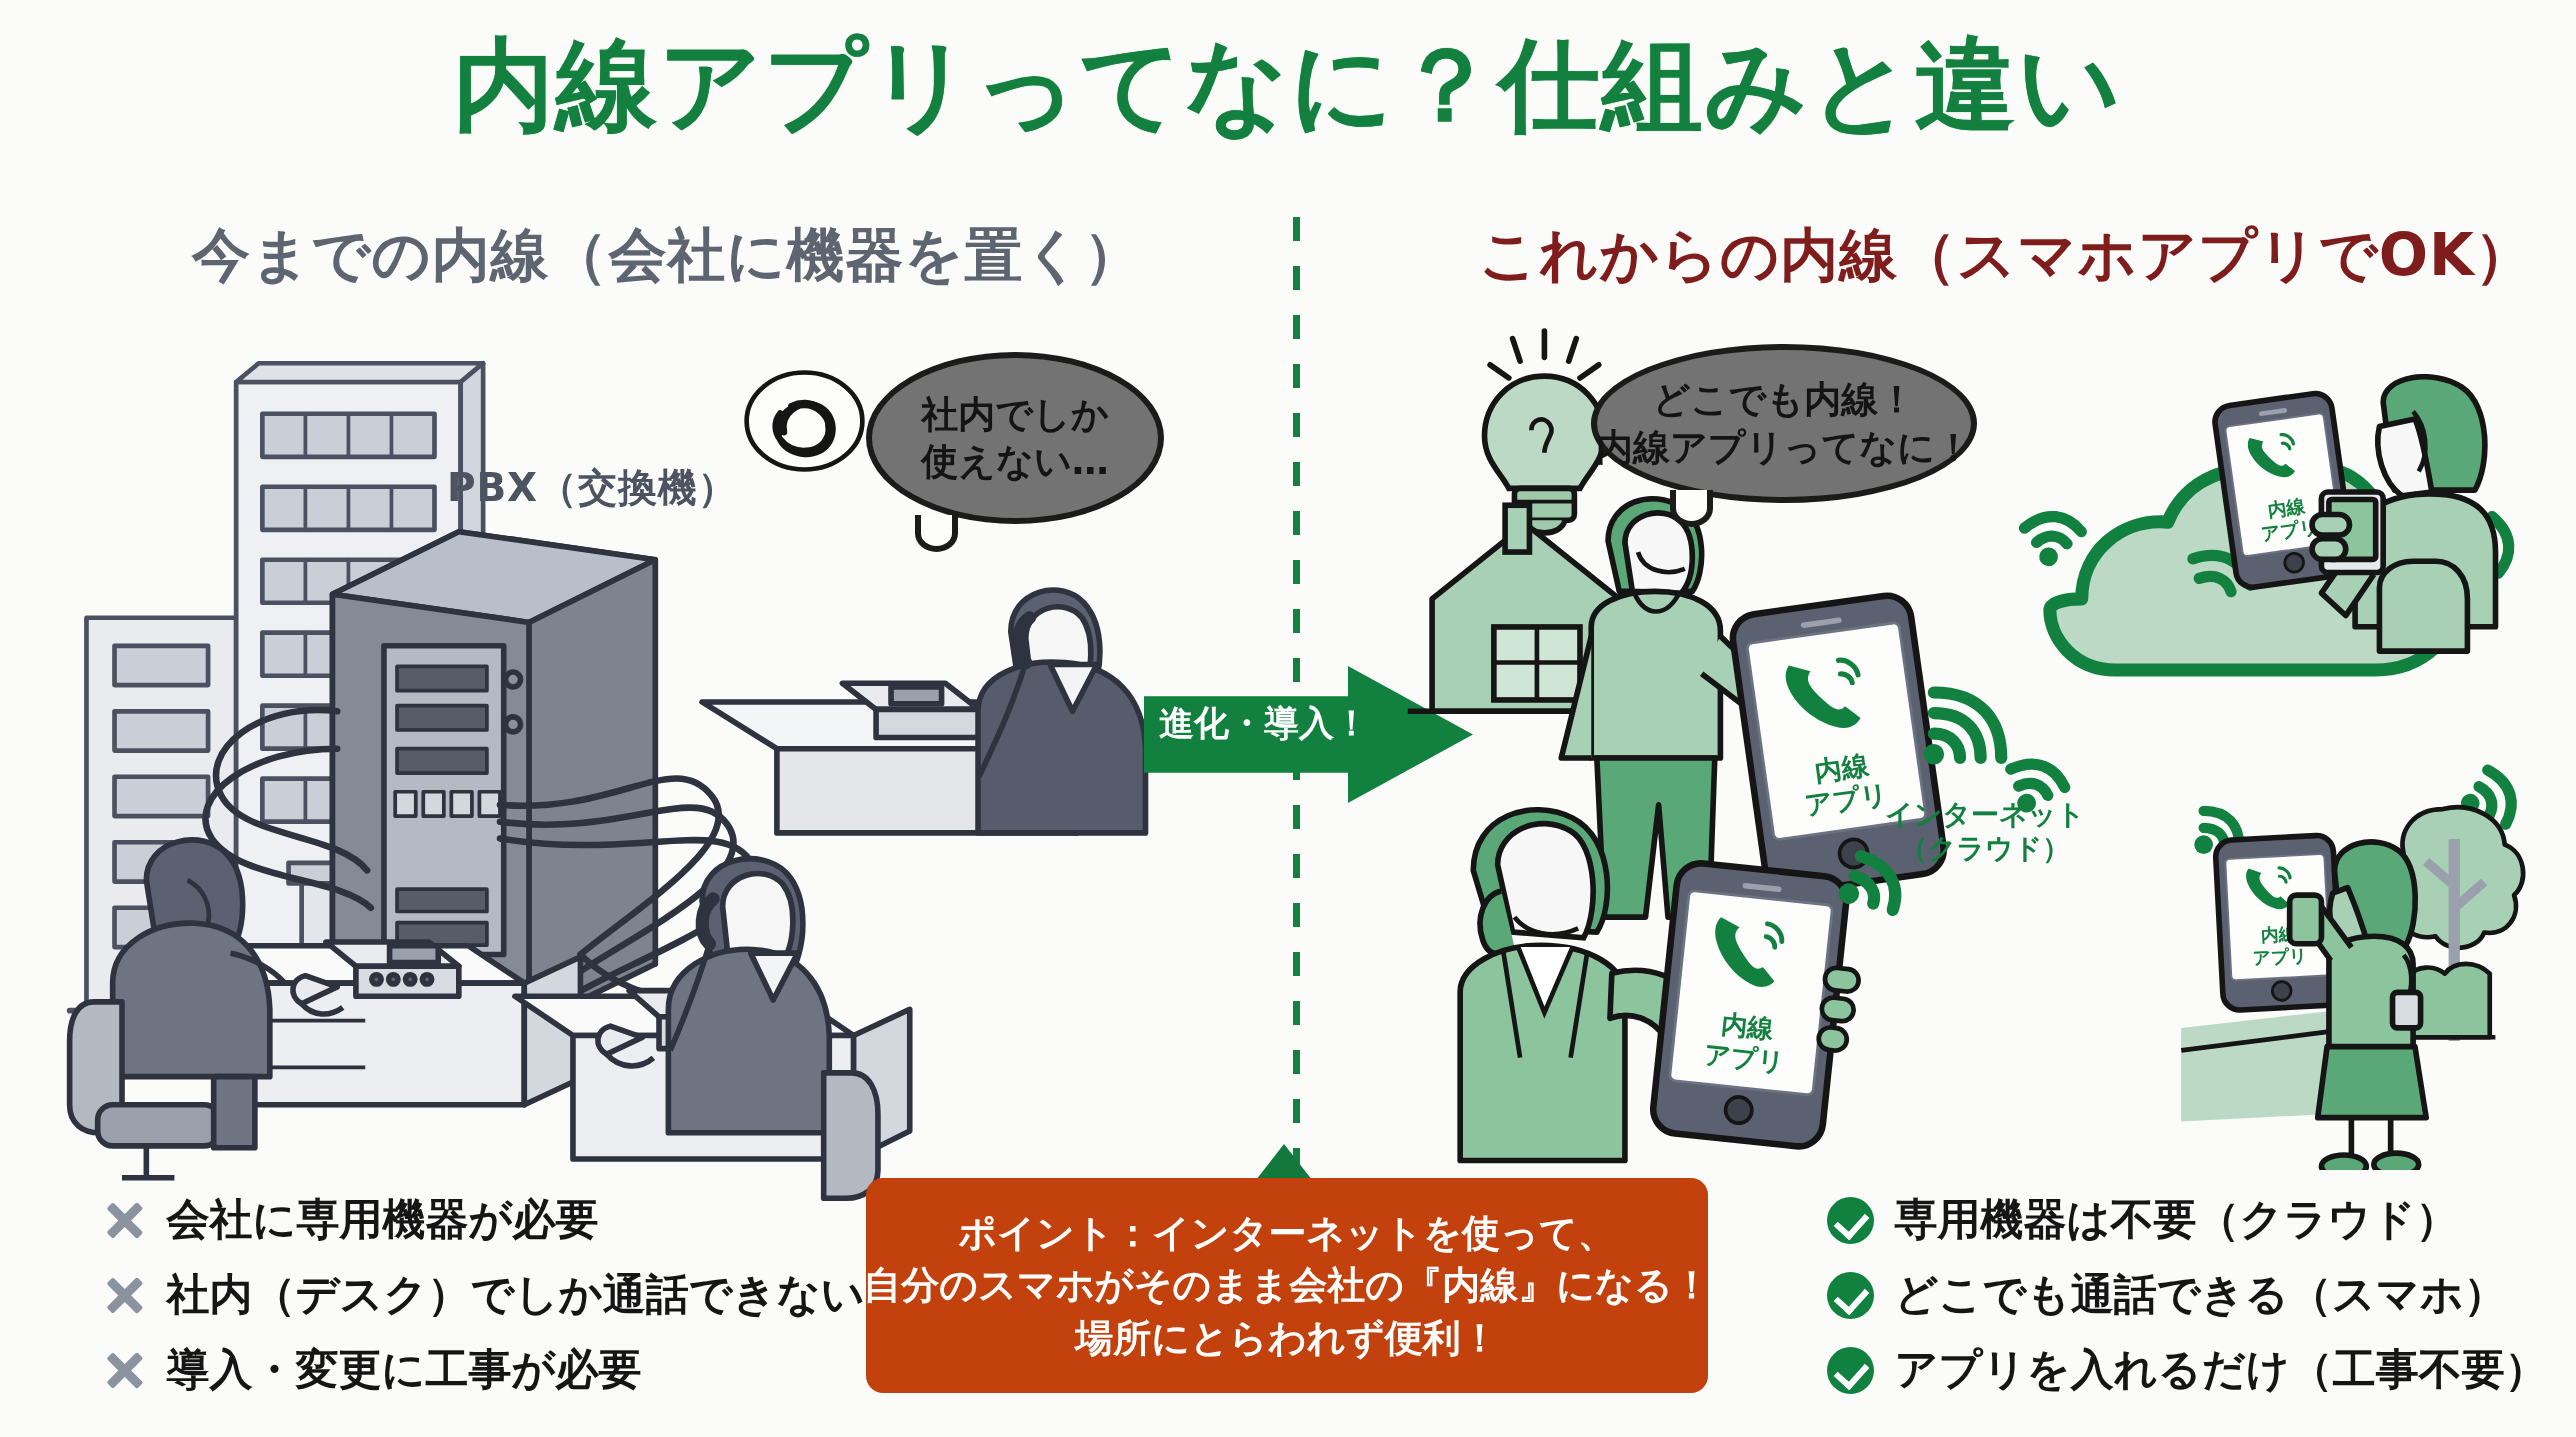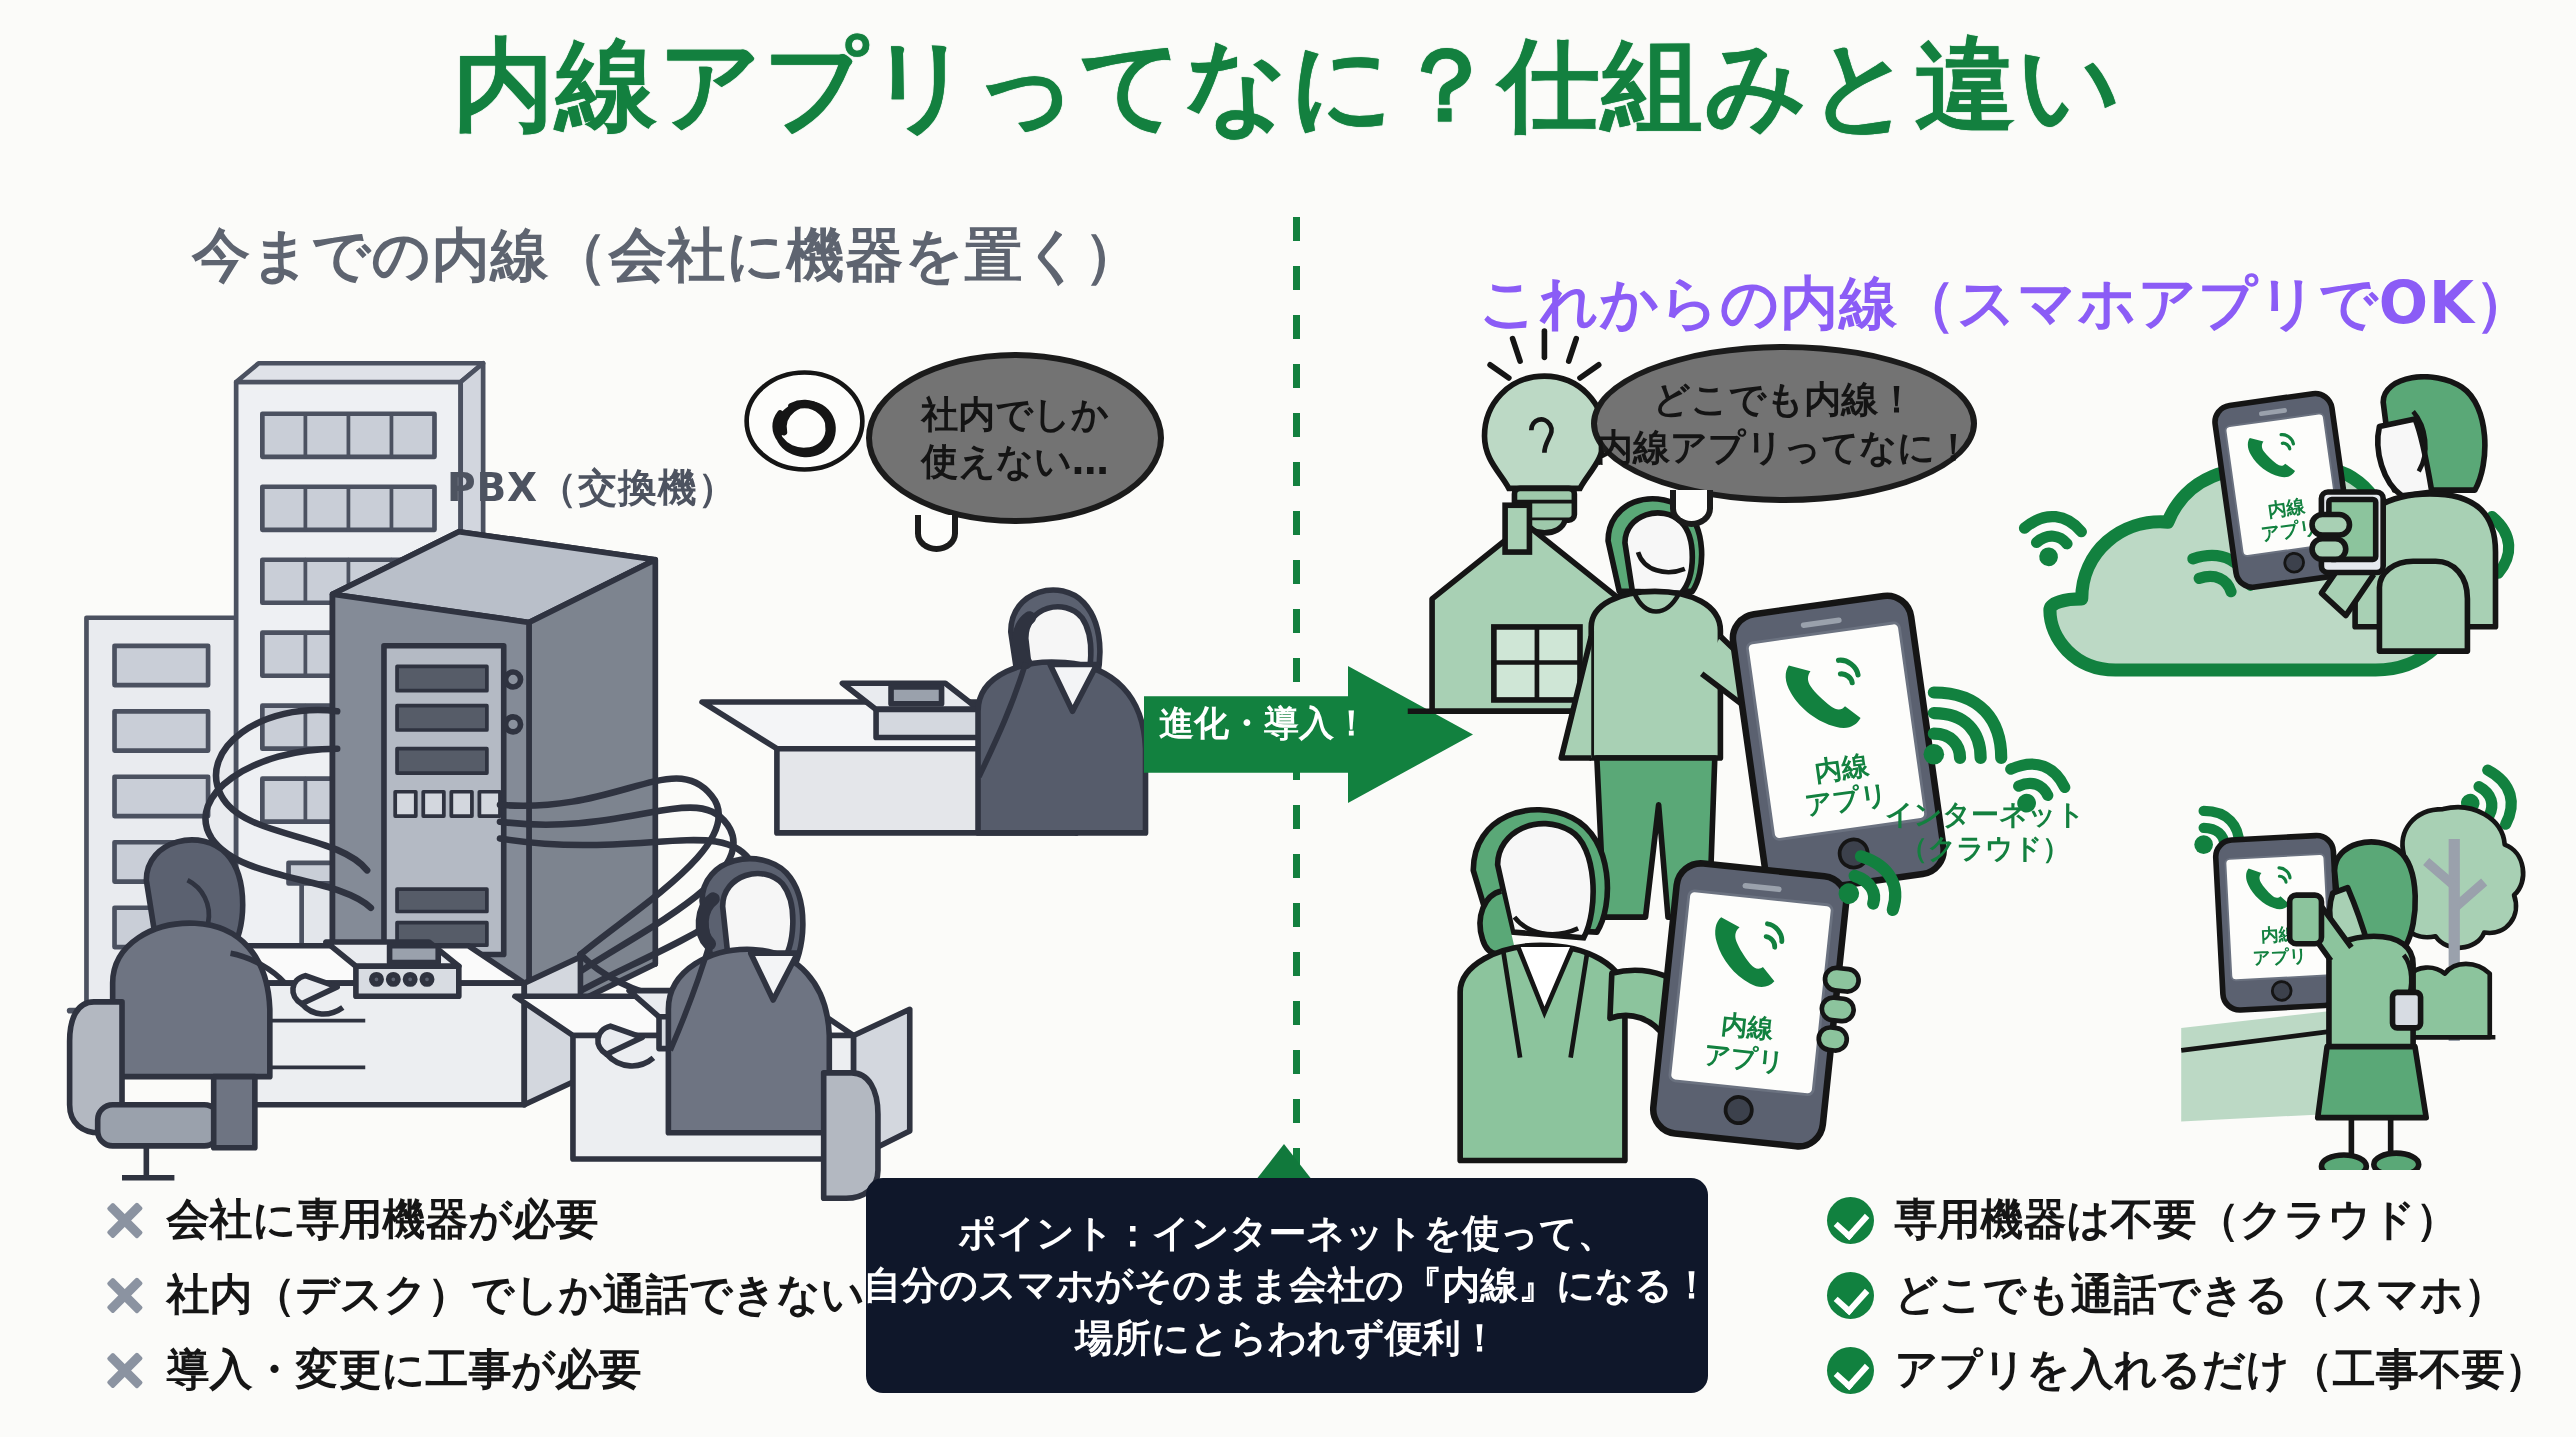--- a/index.html
+++ b/index.html
@@ -23,21 +23,21 @@
     line-height: 1.18;
     text-shadow: 0 0 0.9px #13803f;
   }
 
   
   .col-head {
     font-size: 58px; font-weight: 900; letter-spacing: 0.9px;
     white-space: nowrap;
   }
   #head-left  { top: 217px; left: 192px; color: #5e6470; }
-  #head-right { top: 217px; left: 1479px; color: #8b5cf6; margin-top: 48px; }
+  #head-right { top: 217px; left: 1479px; color: #7f1d1d; }
 
   
   #divider {
     top: 217px; left: 1293px; width: 6.6px; height: 953px;
     background-image: linear-gradient(to bottom,#13803f 0,#13803f 24px,transparent 24px,transparent 49px);
     background-size: 6.6px 49px;
   }
 
   
   #arrow {
@@ -125,21 +125,21 @@
   .check-mark:after {
     content: ""; position: absolute; left: 14px; top: 10.3px;
     width: 15px; height: 24px;
     border-right: 6.6px solid #fff; border-bottom: 6.6px solid #fff;
     transform: rotate(42deg);
   }
 
   
   #point-box {
     top: 1178px; left: 866px; width: 842px; height: 215px;
-    background: #0f172a; border-radius: 17px;
+    background: #c2410c; border-radius: 17px;
     display: flex; align-items: center; justify-content: center;
     text-align: center;
   }
   #point-box .ptxt {
     color: #ffffff; font-size: 38px; font-weight: 900; line-height: 1.38;
   }
   #point-notch {
     top: 1144px; left: 1252px; width: 0; height: 0;
     border-left: 32px solid transparent; border-right: 32px solid transparent;
     border-bottom: 41px solid #11793c;

